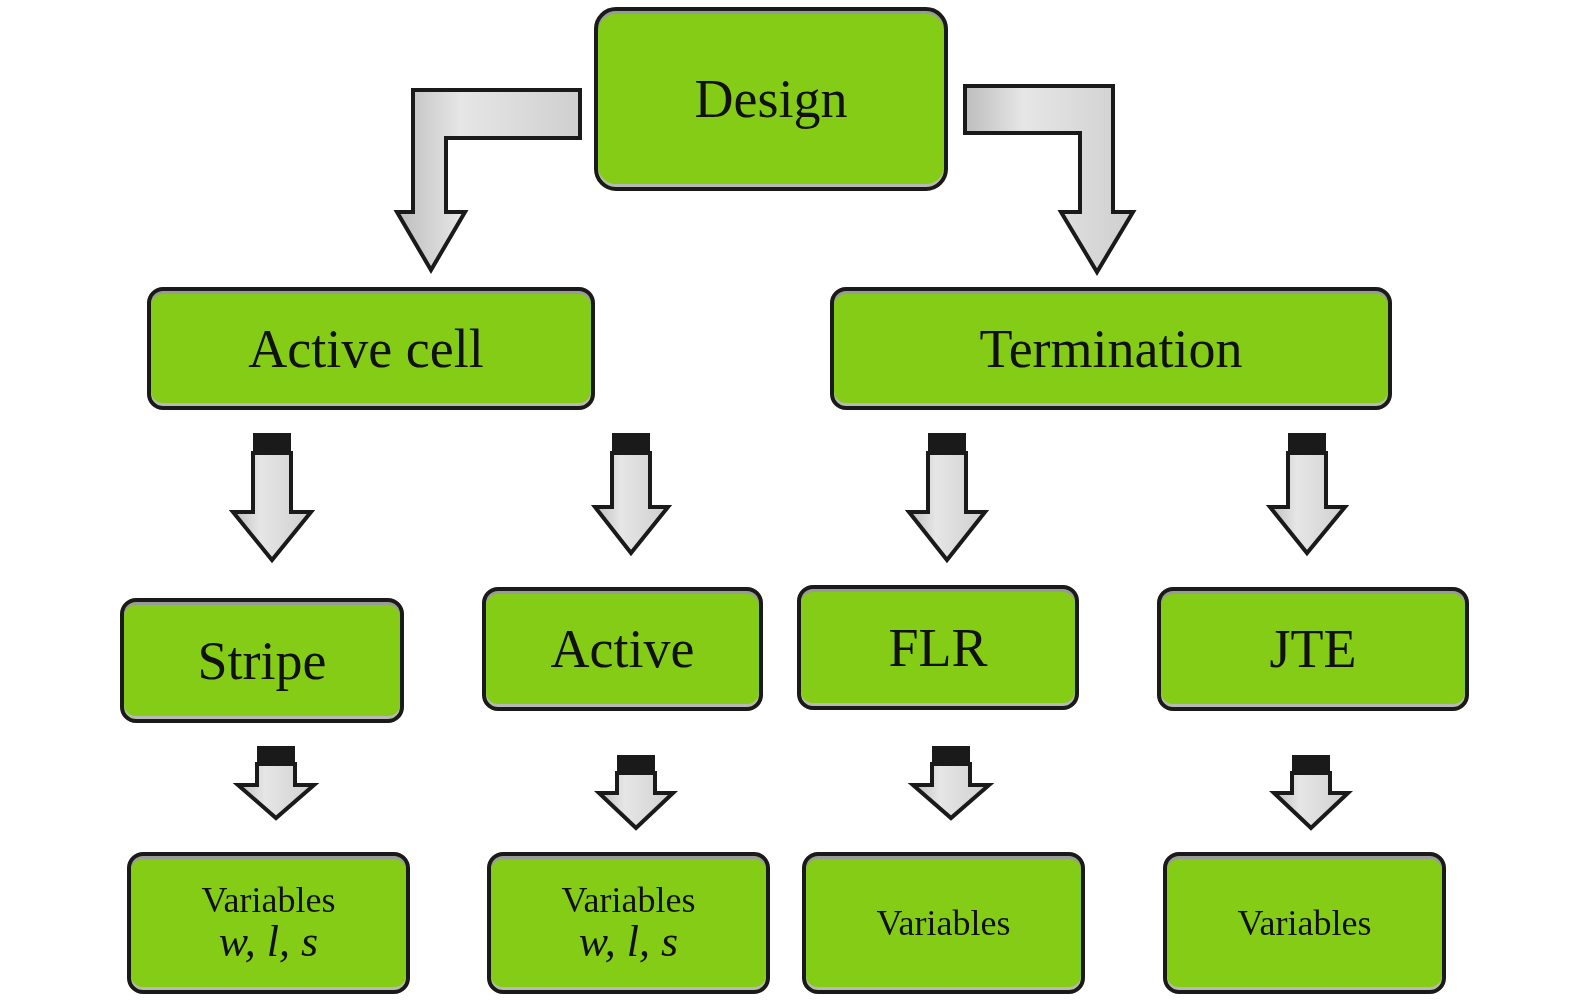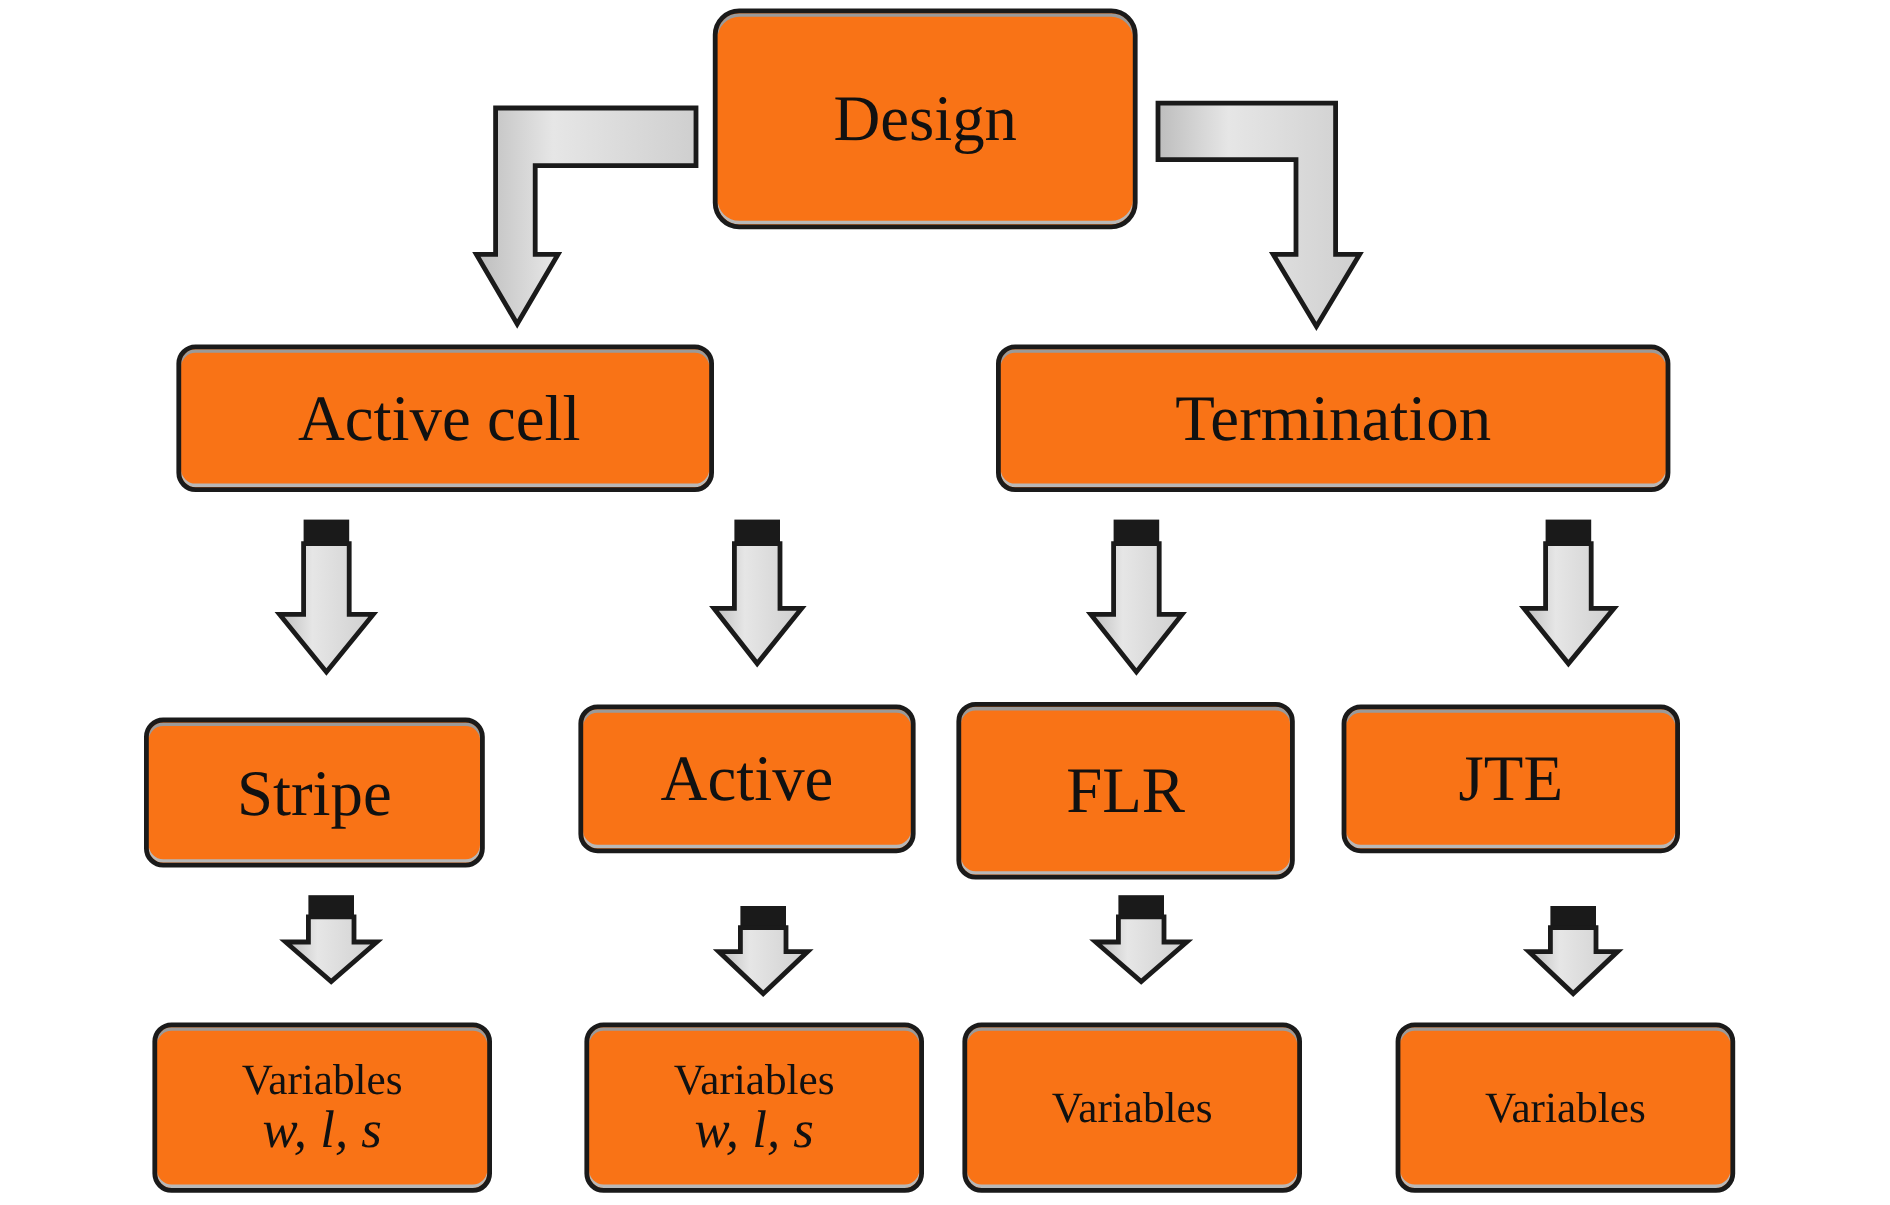--- a/index.html
+++ b/index.html
@@ -1,18 +1,18 @@
 <!DOCTYPE html>
 <html><head>
 <meta charset="utf-8">
 <style>
   html, body { margin:0; padding:0; background:#ffffff; }
   body { width:1575px; height:1004px; position:relative; overflow:hidden;
          font-family:"Liberation Serif","DejaVu Serif",serif; color:#111; }
-  .box { position:absolute; box-sizing:border-box; background:#f97316;
+  .box { position:absolute; box-sizing:border-box; background:#84cc16;
          border:4px solid #1a1a1a; border-radius:16px;
          box-shadow: 0 -3px 0 #b8b8b8 inset, 0 3px 0 #9a9a9a inset;
          display:flex; flex-direction:column; align-items:center; justify-content:center;
          text-align:center; }
   .box .lbl { font-size:54px; line-height:1; }
   .box .var { font-size:36px; line-height:1; }
   .box .vars { font-size:44px; line-height:1; font-style:italic; margin-top:2px; }
   svg.arrows { position:absolute; left:0; top:0; }
 </style>
 </head>
@@ -76,24 +76,24 @@
 <div class="box" style="left:830px; top:287px; width:562px; height:123px;">
   <span class="lbl">Termination</span>
 </div>
 
 <div class="box" style="left:120px; top:585px; width:284px; height:125px;margin-top:13px;">
   <span class="lbl">Stripe</span>
 </div>
 <div class="box" style="left:482px; top:587px; width:281px; height:124px;">
   <span class="lbl">Active</span>
 </div>
-<div class="box" style="left:797px; top:585px; width:282px; height:148px;">
+<div class="box" style="left:797px; top:585px; width:282px; height:125px;">
   <span class="lbl">FLR</span>
 </div>
-<div class="box" style="left:1118px; top:587px; width:282px; height:124px;">
+<div class="box" style="left:1157px; top:587px; width:312px; height:124px;">
   <span class="lbl">JTE</span>
 </div>
 
 <div class="box" style="left:127px; top:852px; width:283px; height:142px;">
   <span class="var">Variables</span>
   <span class="vars">w, l, s</span>
 </div>
 <div class="box" style="left:487px; top:852px; width:283px; height:142px;">
   <span class="var">Variables</span>
   <span class="vars">w, l, s</span>

